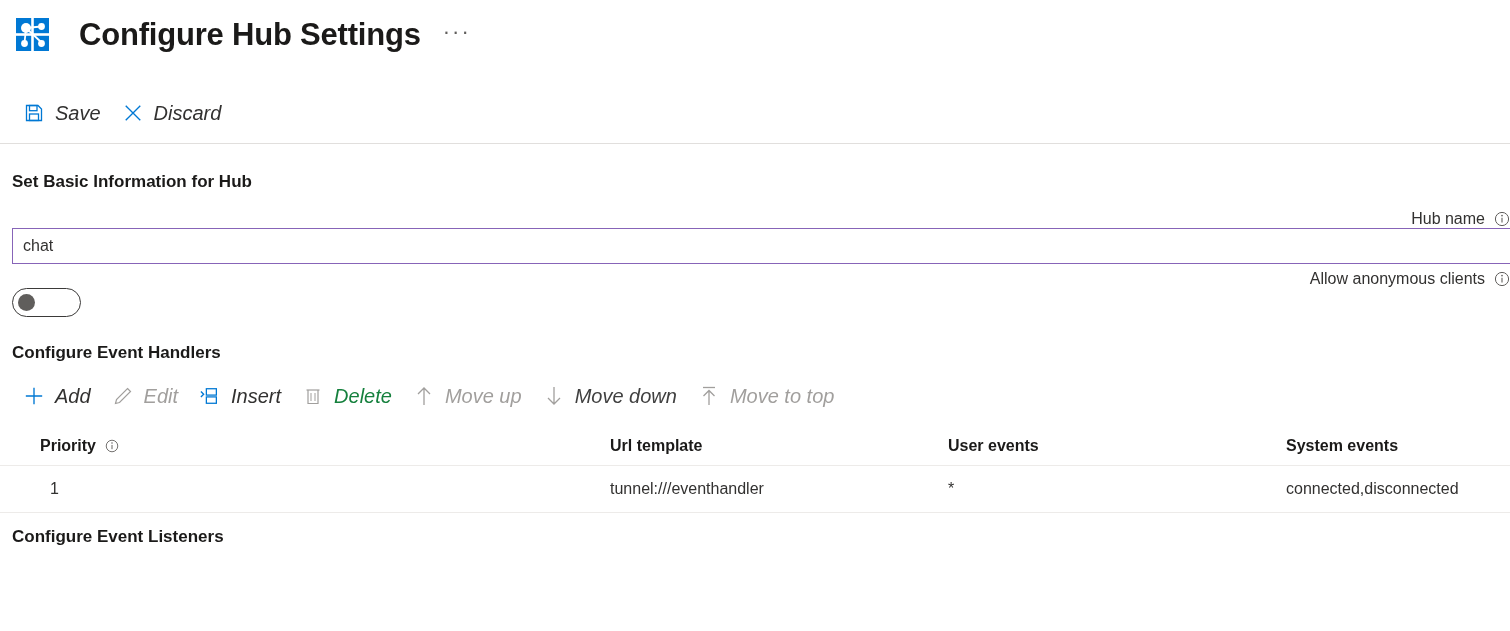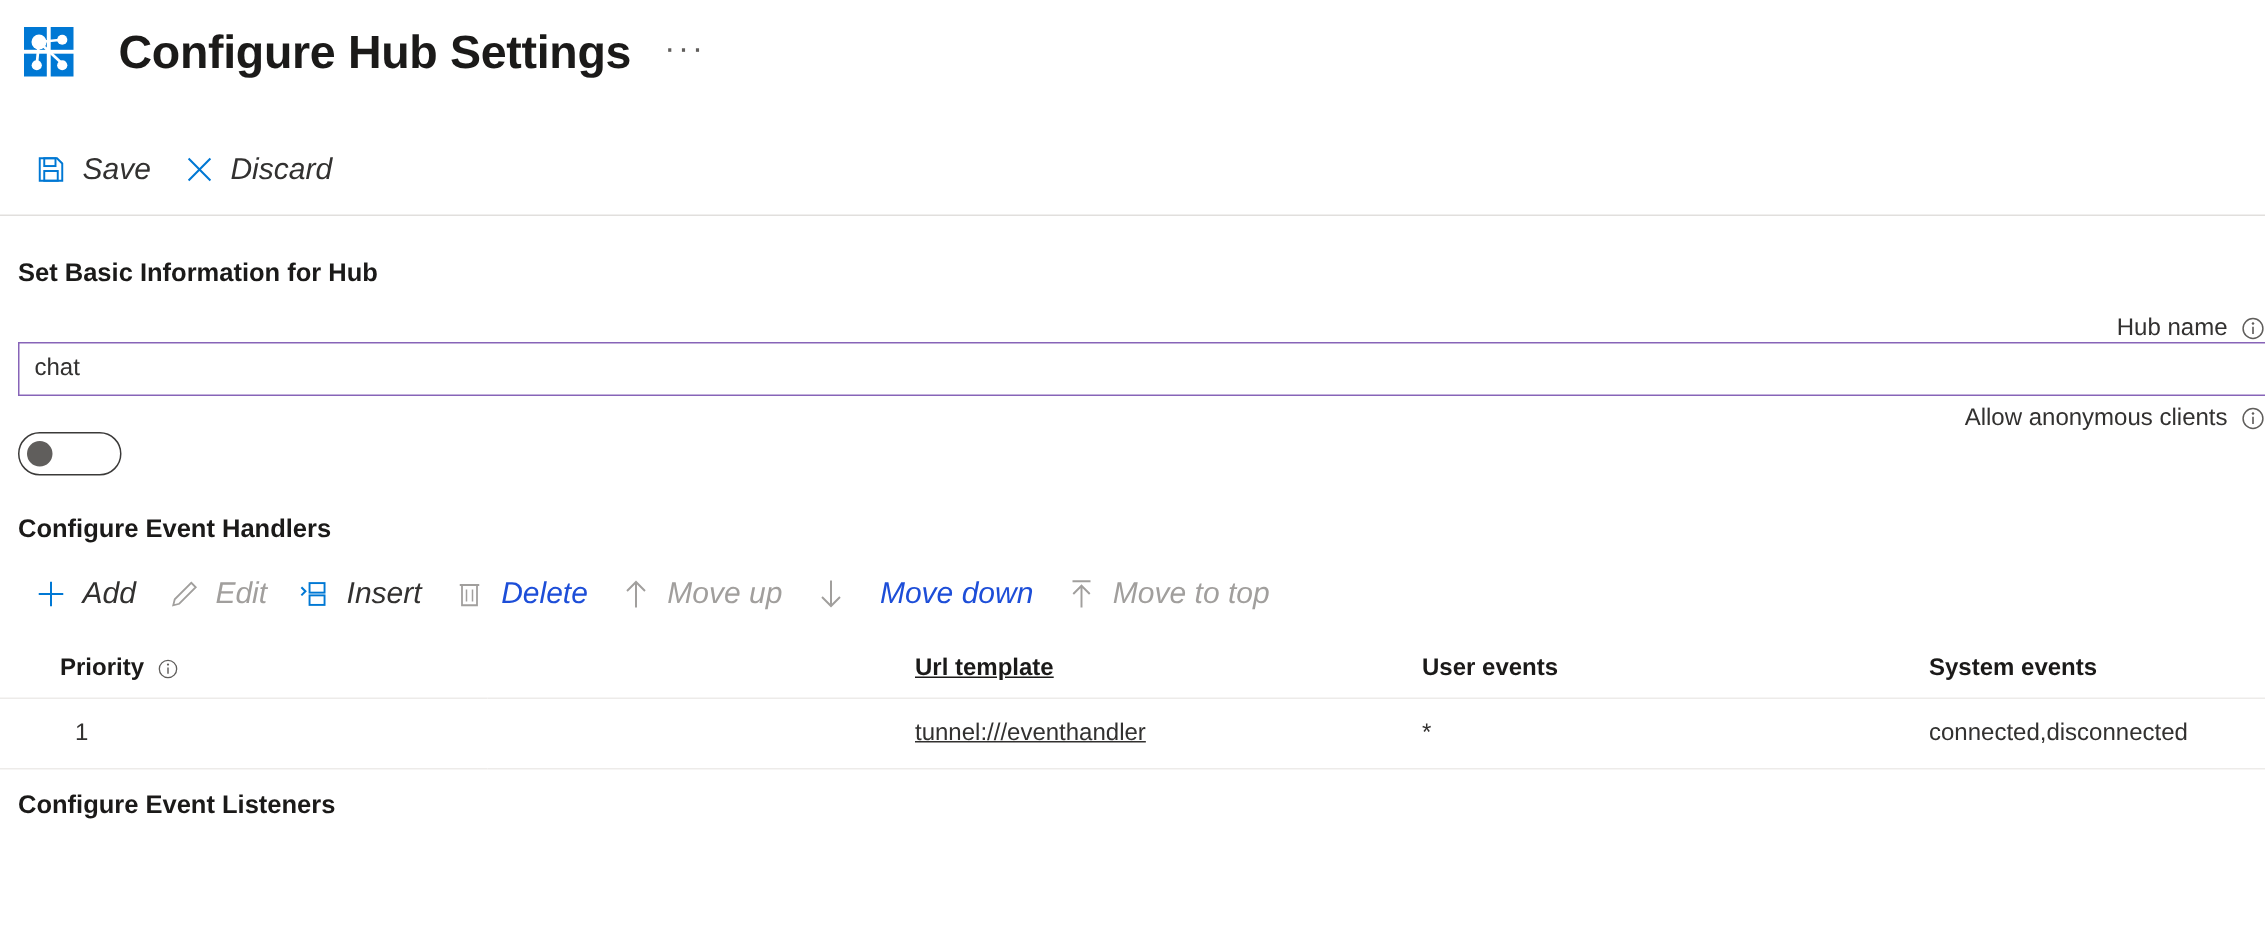--- a/index.html
+++ b/index.html
@@ -167,21 +167,21 @@
   .evt-table td {
     font-size: 16px;
     color: #323130;
     padding: 14px 0 14px 0;
     border-bottom: 1px solid #edebe9;
     white-space: nowrap;
     overflow: hidden;
   }
   .th-inner { display: flex; align-items: center; }
   .col-priority { width: 285px; }
-  .col-url      { width: 338px; text-decoration: underline; }
+  .col-url      { width: 338px; }
   .col-user     { width: 338px; }
   .col-system   { width: 340px; }
   .cell-priority { padding-left: 50px !important; }
   .cell-url      { padding-left: 285px !important; }
   .th-priority   { padding-left: 40px !important; }
   .th-url        { padding-left: 285px !important; }
 
   .bottom-heading {
     font-size: 17px;
     font-weight: 700;
@@ -302,39 +302,39 @@
       </button>
 
       <button class="cmd">
         <span class="cmd-icon">
           <svg width="20" height="20" viewBox="0 0 20 20">
             <path d="M3.5 4 H16.5" stroke="#a19f9d" stroke-width="1.2"></path>
             <path d="M5 4 V17.5 H15 V4" fill="none" stroke="#a19f9d" stroke-width="1.2"></path>
             <path d="M8 7 V15 M12 7 V15" stroke="#a19f9d" stroke-width="1"></path>
           </svg>
         </span>
-        <span class="cmd-label" style="color:#1d4ed8;">Delete</span>
+        <span class="cmd-label" style="color:#15803d;">Delete</span>
       </button>
 
       <button class="cmd">
         <span class="cmd-icon">
           <svg width="20" height="22" viewBox="0 0 20 22">
             <path d="M10 20 V3 M4 9 L10 3 L16 9" fill="none" stroke="#a19f9d" stroke-width="1.3"></path>
           </svg>
         </span>
         <span class="cmd-label" style="color:#a19f9d;">Move up</span>
       </button>
 
       <button class="cmd">
         <span class="cmd-icon">
           <svg width="20" height="22" viewBox="0 0 20 22">
             <path d="M10 2 V19 M4 13 L10 19 L16 13" fill="none" stroke="#a19f9d" stroke-width="1.3"></path>
           </svg>
         </span>
-        <span class="cmd-label" style="color:#1d4ed8;margin-left:12px;">Move down</span>
+        <span class="cmd-label" style="color:#404040;">Move down</span>
       </button>
 
       <button class="cmd">
         <span class="cmd-icon">
           <svg width="20" height="22" viewBox="0 0 20 22">
             <path d="M4 2.5 H16" stroke="#a19f9d" stroke-width="1.3"></path>
             <path d="M10 20 V5.5 M4.5 11 L10 5.5 L15.5 11" fill="none" stroke="#a19f9d" stroke-width="1.3"></path>
           </svg>
         </span>
         <span class="cmd-label" style="color:#a19f9d;">Move to top</span>

